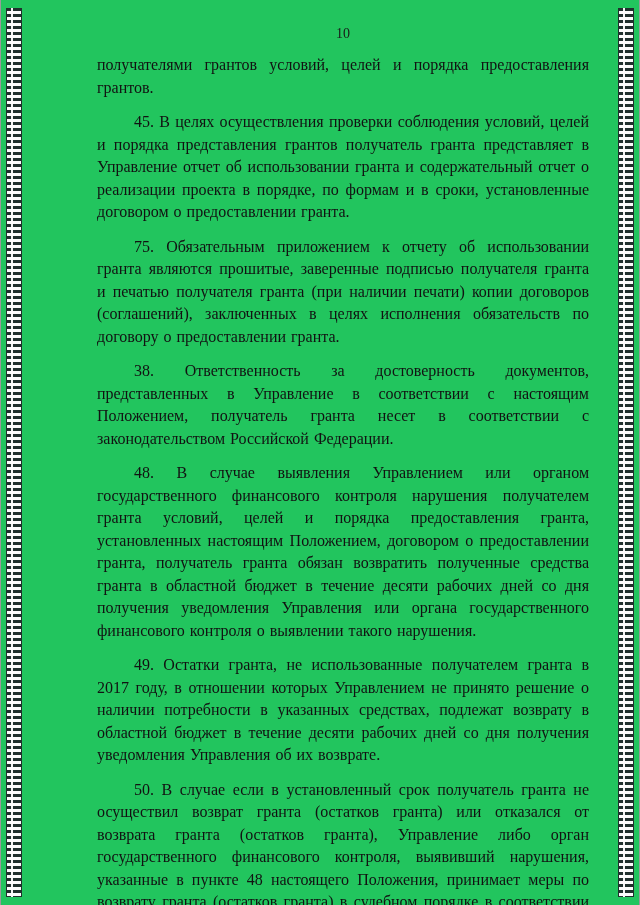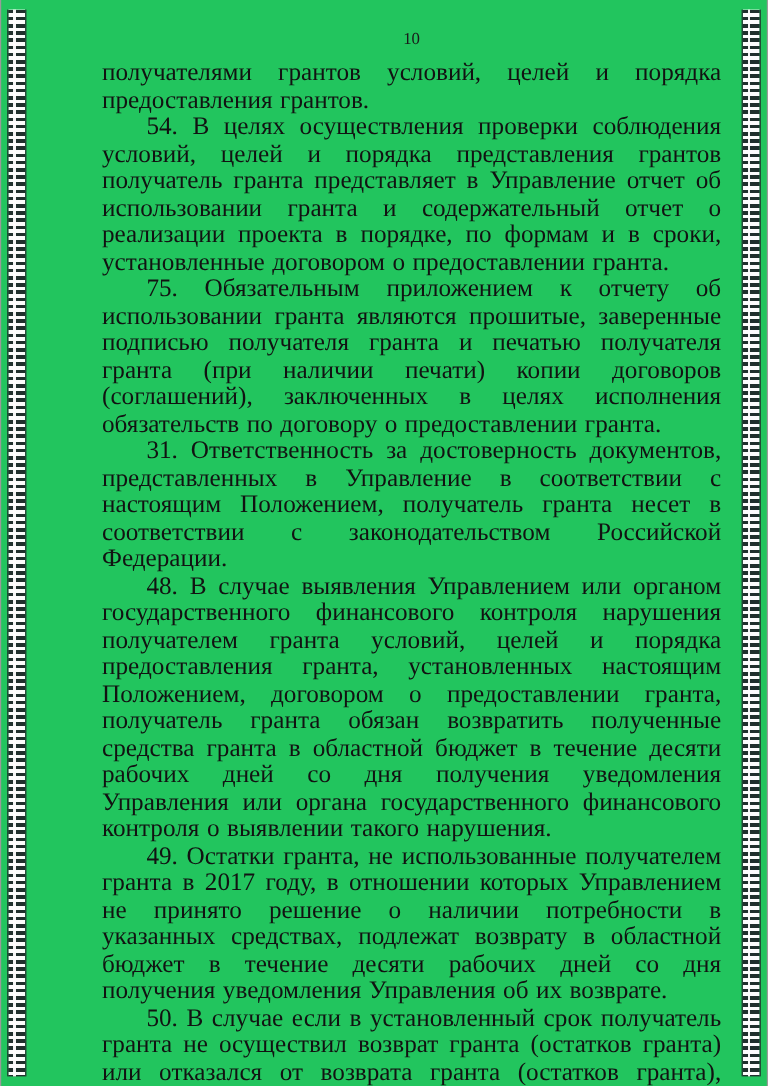--- a/index.html
+++ b/index.html
@@ -36,23 +36,23 @@
     top: 26px;
     width: 516px;
   }
   .pagenum {
     text-align: center;
     font-size: 14px;
     margin-bottom: 7px;
     color: #1a1a1a;
   }
   p.para {
-    margin: 0;
+    margin: 12px;
     text-align: justify;
-    font-size: 21px;
+    font-size: 16px;
     line-height: 22.5px;
     text-indent: 37px;
     word-spacing: 1px;
   }
   p.para.first { text-indent: 0; }
   .divider {
     width: 104px;
     border-top: 2px solid #1a1a1a;
     margin: 30px auto 0 auto;
     height: 0;
@@ -62,22 +62,22 @@
 <body>
 
 <div class="page">
   <div class="strip left"></div>
   <div class="strip right"></div>
 
   <div class="content">
     <div class="pagenum">10</div>
 
     <p class="para first">получателями грантов условий, целей и порядка предоставления грантов.</p>
-    <p class="para">54. В целях осуществления проверки соблюдения условий, целей и порядка представления грантов получатель гранта представляет в Управление отчет об использовании гранта и содержательный отчет о реализации проекта в порядке, по формам и в сроки, установленные договором о предоставлении гранта.</p>
+    <p class="para">45. В целях осуществления проверки соблюдения условий, целей и порядка представления грантов получатель гранта представляет в Управление отчет об использовании гранта и содержательный отчет о реализации проекта в порядке, по формам и в сроки, установленные договором о предоставлении гранта.</p>
     <p class="para">75. Обязательным приложением к отчету об использовании гранта являются прошитые, заверенные подписью получателя гранта и печатью получателя гранта (при наличии печати) копии договоров (соглашений), заключенных в целях исполнения обязательств по договору о предоставлении гранта.</p>
-    <p class="para">31. Ответственность за достоверность документов, представленных в Управление в соответствии с настоящим Положением, получатель гранта несет в соответствии с законодательством Российской Федерации.</p>
+    <p class="para">38. Ответственность за достоверность документов, представленных в Управление в соответствии с настоящим Положением, получатель гранта несет в соответствии с законодательством Российской Федерации.</p>
     <p class="para">48. В случае выявления Управлением или органом государственного финансового контроля нарушения получателем гранта условий, целей и порядка предоставления гранта, установленных настоящим Положением, договором о предоставлении гранта, получатель гранта обязан возвратить полученные средства гранта в областной бюджет в течение десяти рабочих дней со дня получения уведомления Управления или органа государственного финансового контроля о выявлении такого нарушения.</p>
     <p class="para">49. Остатки гранта, не использованные получателем гранта в 2017 году, в отношении которых Управлением не принято решение о наличии потребности в указанных средствах, подлежат возврату в областной бюджет в течение десяти рабочих дней со дня получения уведомления Управления об их возврате.</p>
     <p class="para">50. В случае если в установленный срок получатель гранта не осуществил возврат гранта (остатков гранта) или отказался от возврата гранта (остатков гранта), Управление либо орган государственного финансового контроля, выявивший нарушения, указанные в пункте 48 настоящего Положения, принимает меры по возврату гранта (остатков гранта) в судебном порядке в соответствии с законодательством Российской Федерации.</p>
 
     <div class="divider"></div>
   </div>
 </div>
 
 </body></html>

